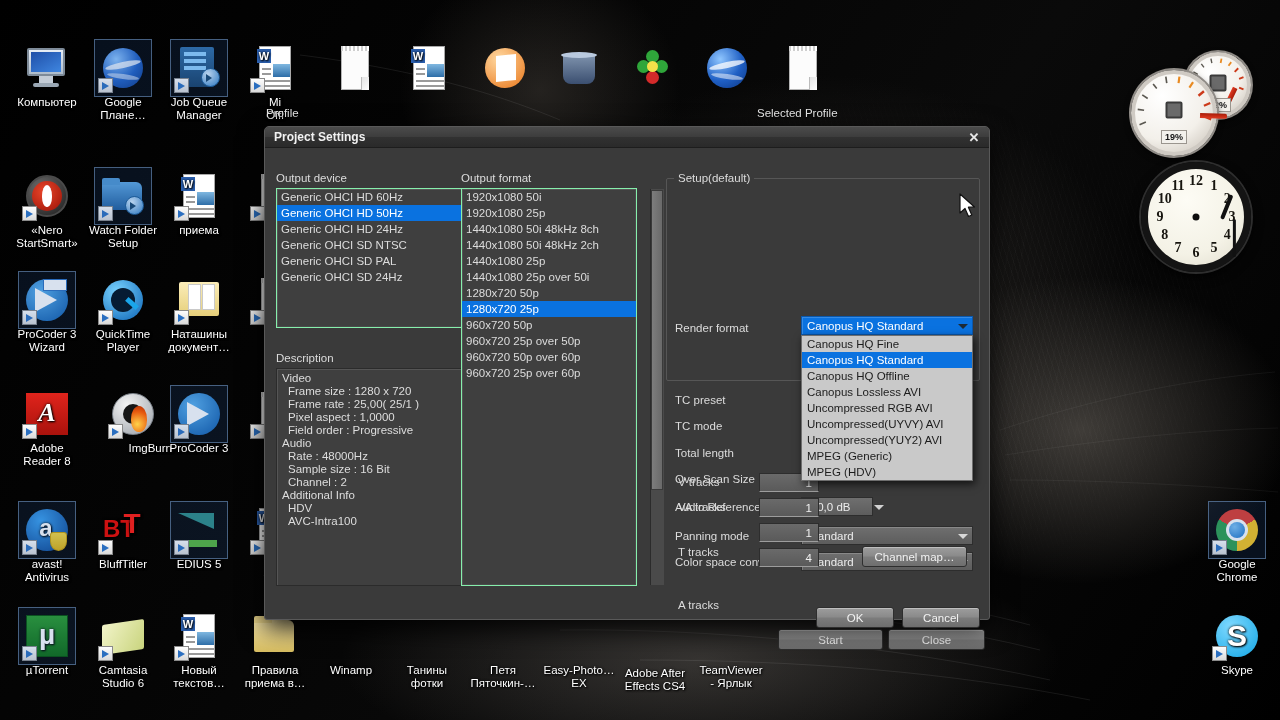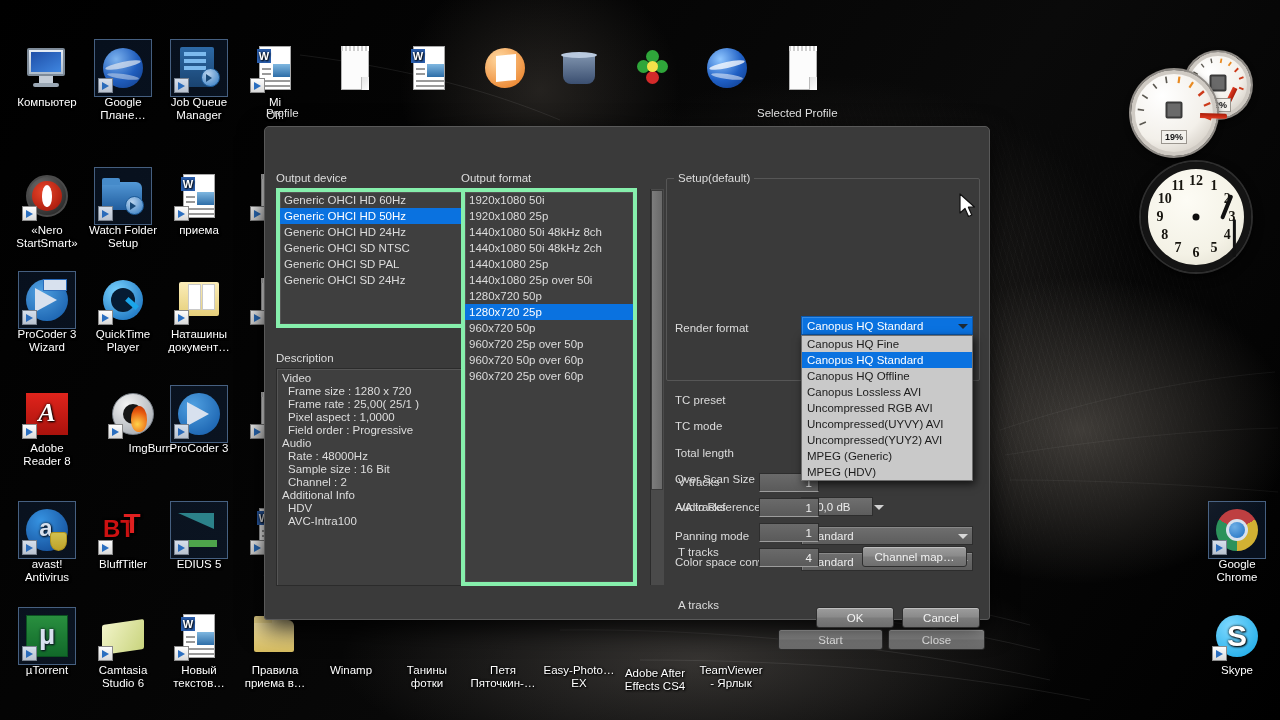--- a/index.html
+++ b/index.html
@@ -150,21 +150,21 @@
     color: #e8e8e8; font-size: 13px; font-weight: bold; text-align: center;
     line-height: 15px; cursor: pointer;
   }
   #dlgbody { position: absolute; inset: 21px 0 0 0; padding: 0; }
 
   .sect-label { position: absolute; color: #dcdcdc; font-size: 11.5px; }
 
   .listbox {
     position: absolute;
     background: #3f3f3f;
-    border: 4px solid #86efac;
+    border: 1px solid #86efac;
     box-shadow: inset 1px 1px 0 #555, inset -1px -1px 0 #4a4a4a;
     overflow: hidden;
   }
   .listbox .row {
     padding: 0 4px; line-height: 16px; font-size: 11.5px;
     color: #dcdcdc; white-space: nowrap; cursor: default;
   }
   .listbox .row.sel { background: #0a72e0; color: #fff; }
 
   .descbox {
@@ -688,20 +688,24 @@
 </div>
 
 <div class="bg-label" style="left:266px; top:107px;">Profile</div>
 <div class="bg-label" style="left:757px; top:107px;">Selected Profile</div>
 
 <div class="btn" style="left:778px; top:629px; width:105px; height:21px; line-height:20px;">Start</div>
 <div class="btn" style="left:888px; top:629px; width:97px; height:21px; line-height:20px;">Close</div>
 
 <div id="dialog">
 
+  <div id="titlebar">
+    <div class="ttl">Project Settings</div>
+    <div id="close-btn">✕</div>
+  </div>
 
   <div id="dlgbody">
 
     <div class="sect-label" style="left:11px; top:24px;">Output device</div>
     <div class="listbox" id="output-device-list" style="left:11px; top:40px; width:190px; height:140px;">
         <div class="row">Generic OHCI HD 60Hz</div>
         <div class="row sel">Generic OHCI HD 50Hz</div>
         <div class="row">Generic OHCI HD 24Hz</div>
         <div class="row">Generic OHCI SD NTSC</div>
         <div class="row">Generic OHCI SD PAL</div>

